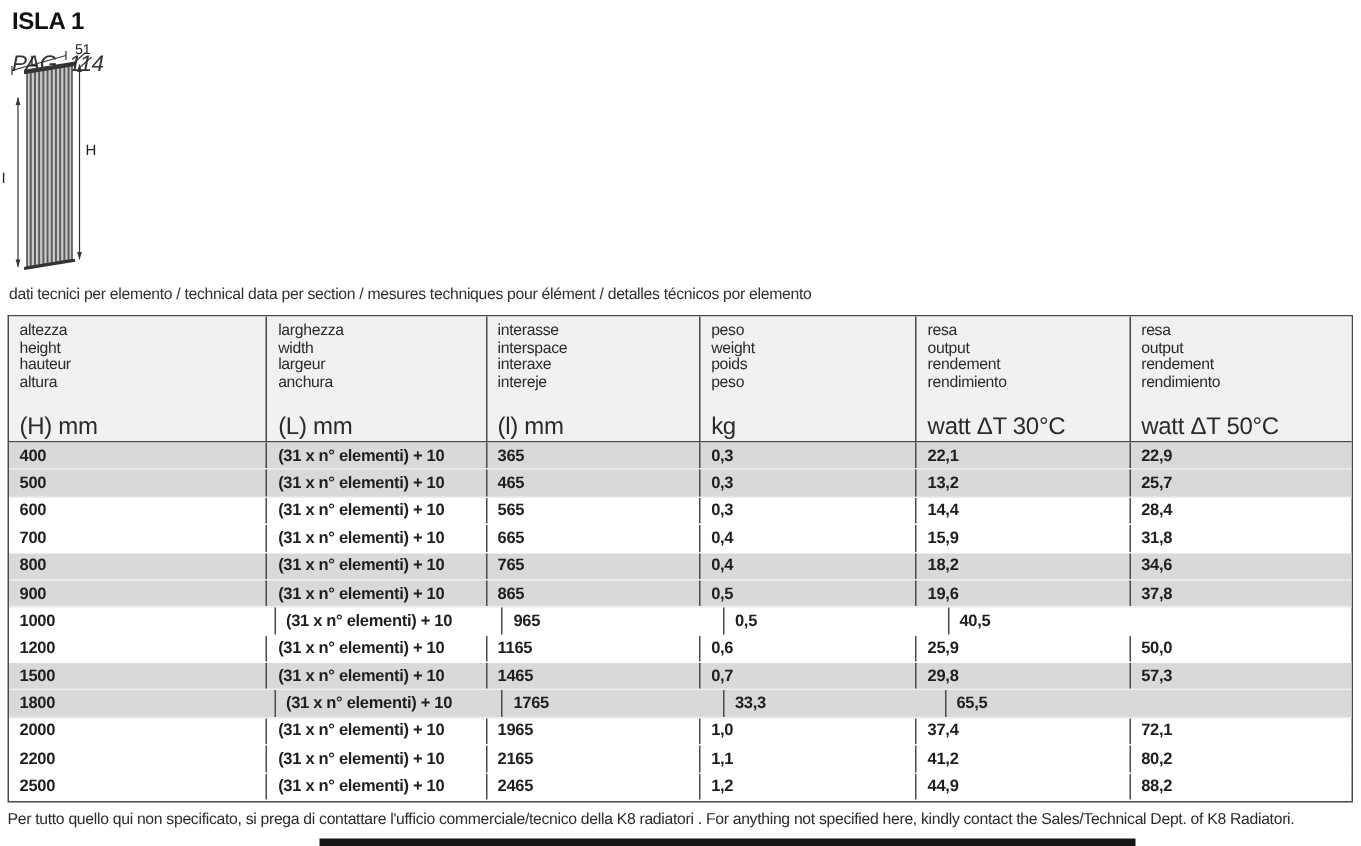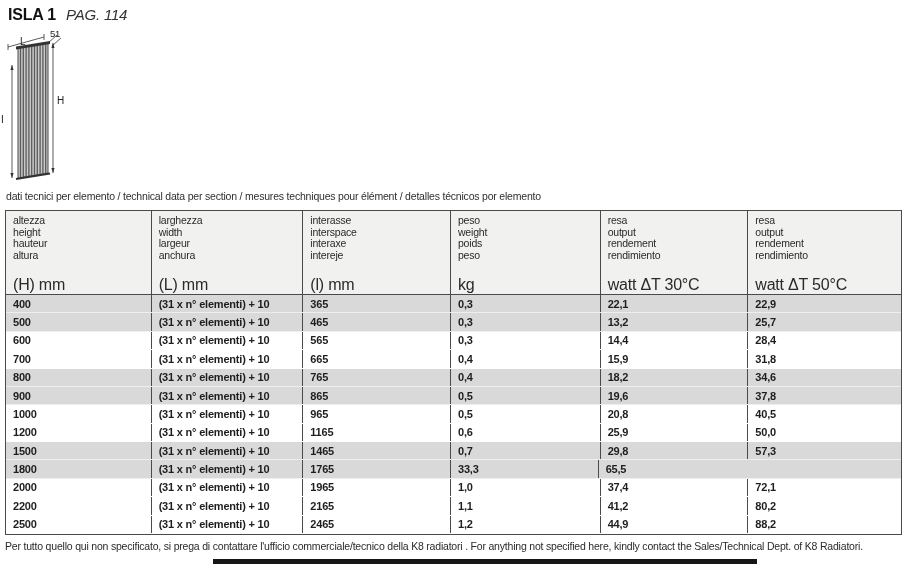--- a/index.html
+++ b/index.html
@@ -3,21 +3,21 @@
 <meta charset="utf-8">
 <style>
   html,body{margin:0;padding:0;}
   body{
     width:907px;height:564px;position:relative;overflow:hidden;
     background:#ffffff;color:#222;
     font-family:"Liberation Sans","DejaVu Sans",sans-serif;
     letter-spacing:-0.2px;
   }
   
-  .page-head{position:absolute;left:8px;top:6px;display:flex;align-items:baseline;gap:10px;}
+  .page-head{position:absolute;left:8px;top:6px;display:flex;align-items:baseline;gap:10px;flex-direction:column;}
   .title{font-size:16px;font-weight:700;color:#111;}
   .page-ref{font-size:15px;color:#333;font-style:italic;}
   
   .diagram{position:absolute;left:0;top:30px;width:120px;height:158px;}
   .diagram svg{position:absolute;left:0;top:0;}
   .dim-label{position:absolute;font-size:10px;color:#222;}
   .lbl-L{left:20px;top:6px;}
   .lbl-51{left:50px;top:-2px;font-size:9.5px;}
   .lbl-H{left:57px;top:65px;}
   .lbl-I{left:1px;top:84px;}
@@ -34,21 +34,21 @@
   .th{display:flex;flex-direction:column;justify-content:space-between;
       padding:4px 0 3px 7px;box-sizing:border-box;font-size:10.5px;line-height:11.6px;color:#2a2a2a;}
   .th .langs{white-space:pre-line;}
   .th .unit{font-size:16px;}
   .tr{height:18.38px;align-items:center;box-sizing:border-box;border-bottom:1px solid rgba(255,255,255,0.55);}
   .tr.shaded{background:var(--stripe,#d9d9d9);}
   .td{font-size:11px;font-weight:700;color:#1e1e1e;padding-left:7px;box-sizing:border-box;
       overflow:hidden;white-space:nowrap;height:100%;display:flex;align-items:center;}
   .th,.td{border-left:1px solid var(--border,#4a4a4a);}
   .th:first-child,.td:first-child{border-left:none;}
-  .c1{width:16.16%;} .c2{width:16.95%;} .c3{width:16.5%;}
+  .c1{width:16.16%;} .c2{width:16.95%;margin-left:32px;} .c3{width:16.5%;}
   .c4{width:16.72%;} .c5{width:16.5%;} .c6{width:17.17%;}
   
   .footer-note{position:absolute;left:5px;top:540px;width:897px;font-size:10.5px;color:#2b2b2b;}
   .bottom-bar{position:absolute;left:213px;bottom:0;width:544px;height:5px;background:var(--bar,#161616);}
 </style>
 </head>
 <body>
 
 <div class="page-head">
   <span class="title">ISLA 1</span>
@@ -192,21 +192,20 @@
     <div class="td c3">865</div>
     <div class="td c4">0,5</div>
     <div class="td c5">19,6</div>
     <div class="td c6">37,8</div>
   </div>
       <div class="tr">
     <div class="td c1">1000</div>
     <div class="td c2">(31 x n° elementi) + 10</div>
     <div class="td c3">965</div>
     <div class="td c4">0,5</div>
-    <div class="td c5">20,8</div>
     <div class="td c6">40,5</div>
   </div>
       <div class="tr">
     <div class="td c1">1200</div>
     <div class="td c2">(31 x n° elementi) + 10</div>
     <div class="td c3">1165</div>
     <div class="td c4">0,6</div>
     <div class="td c5">25,9</div>
     <div class="td c6">50,0</div>
   </div>

